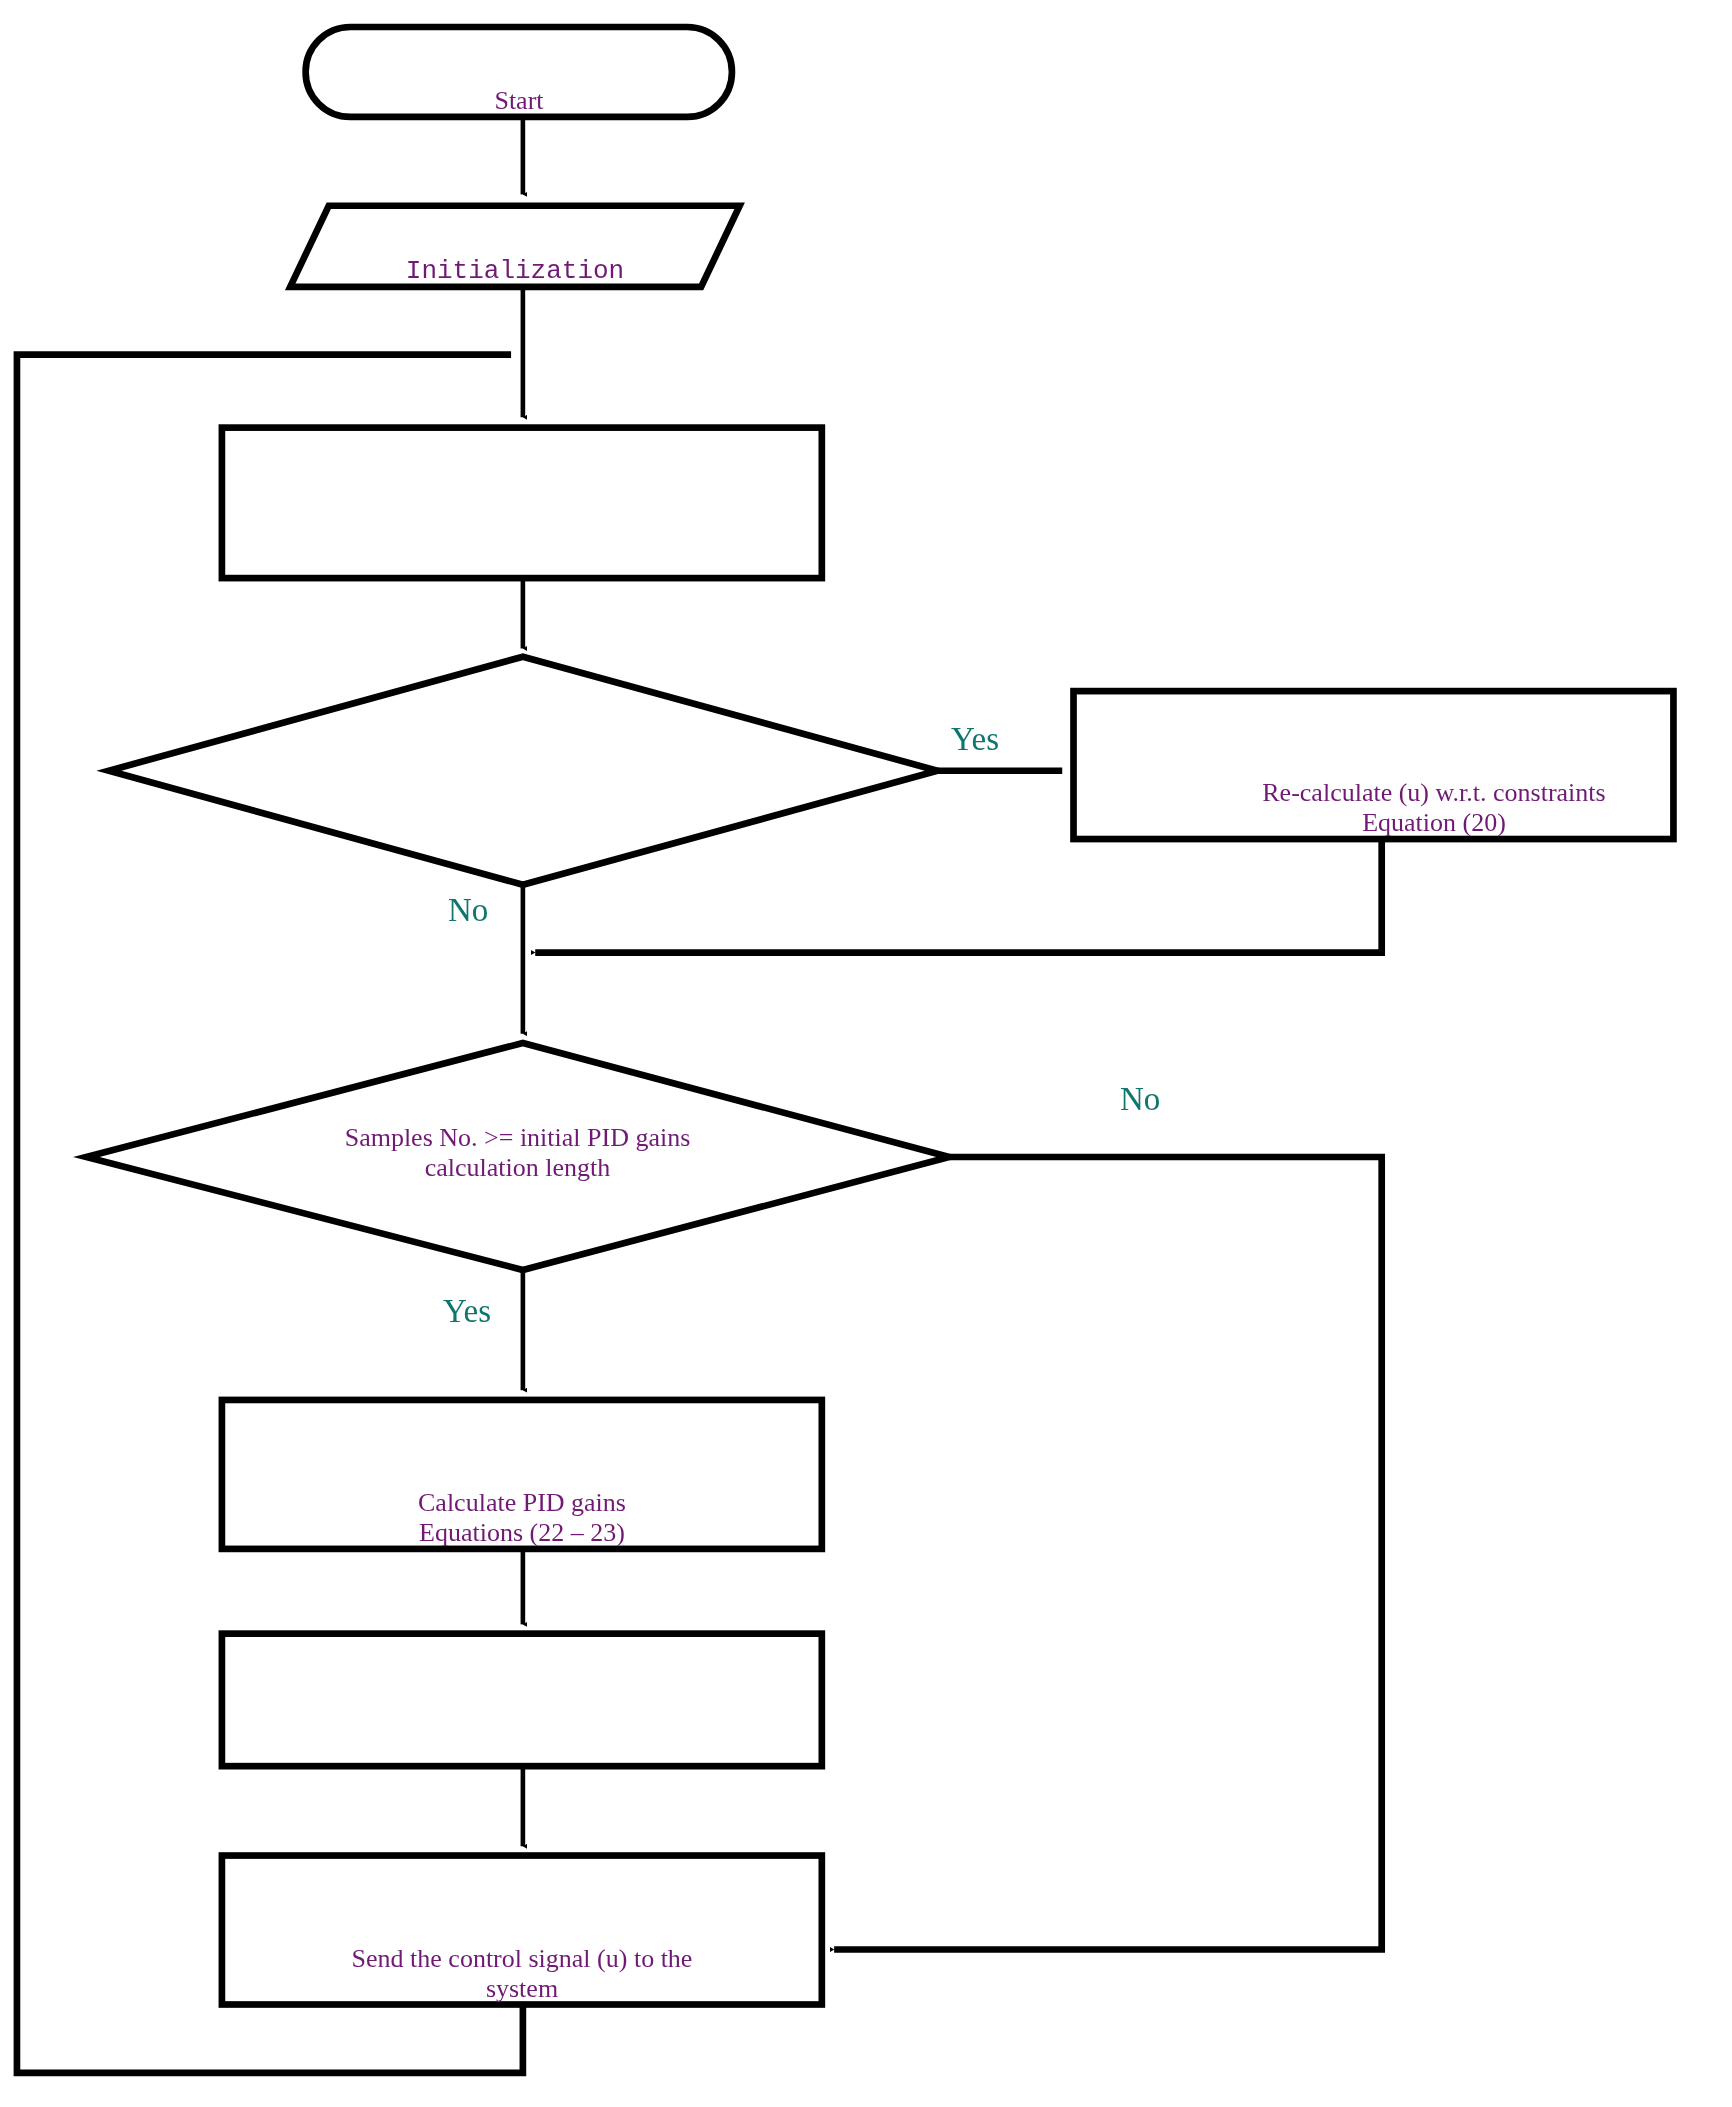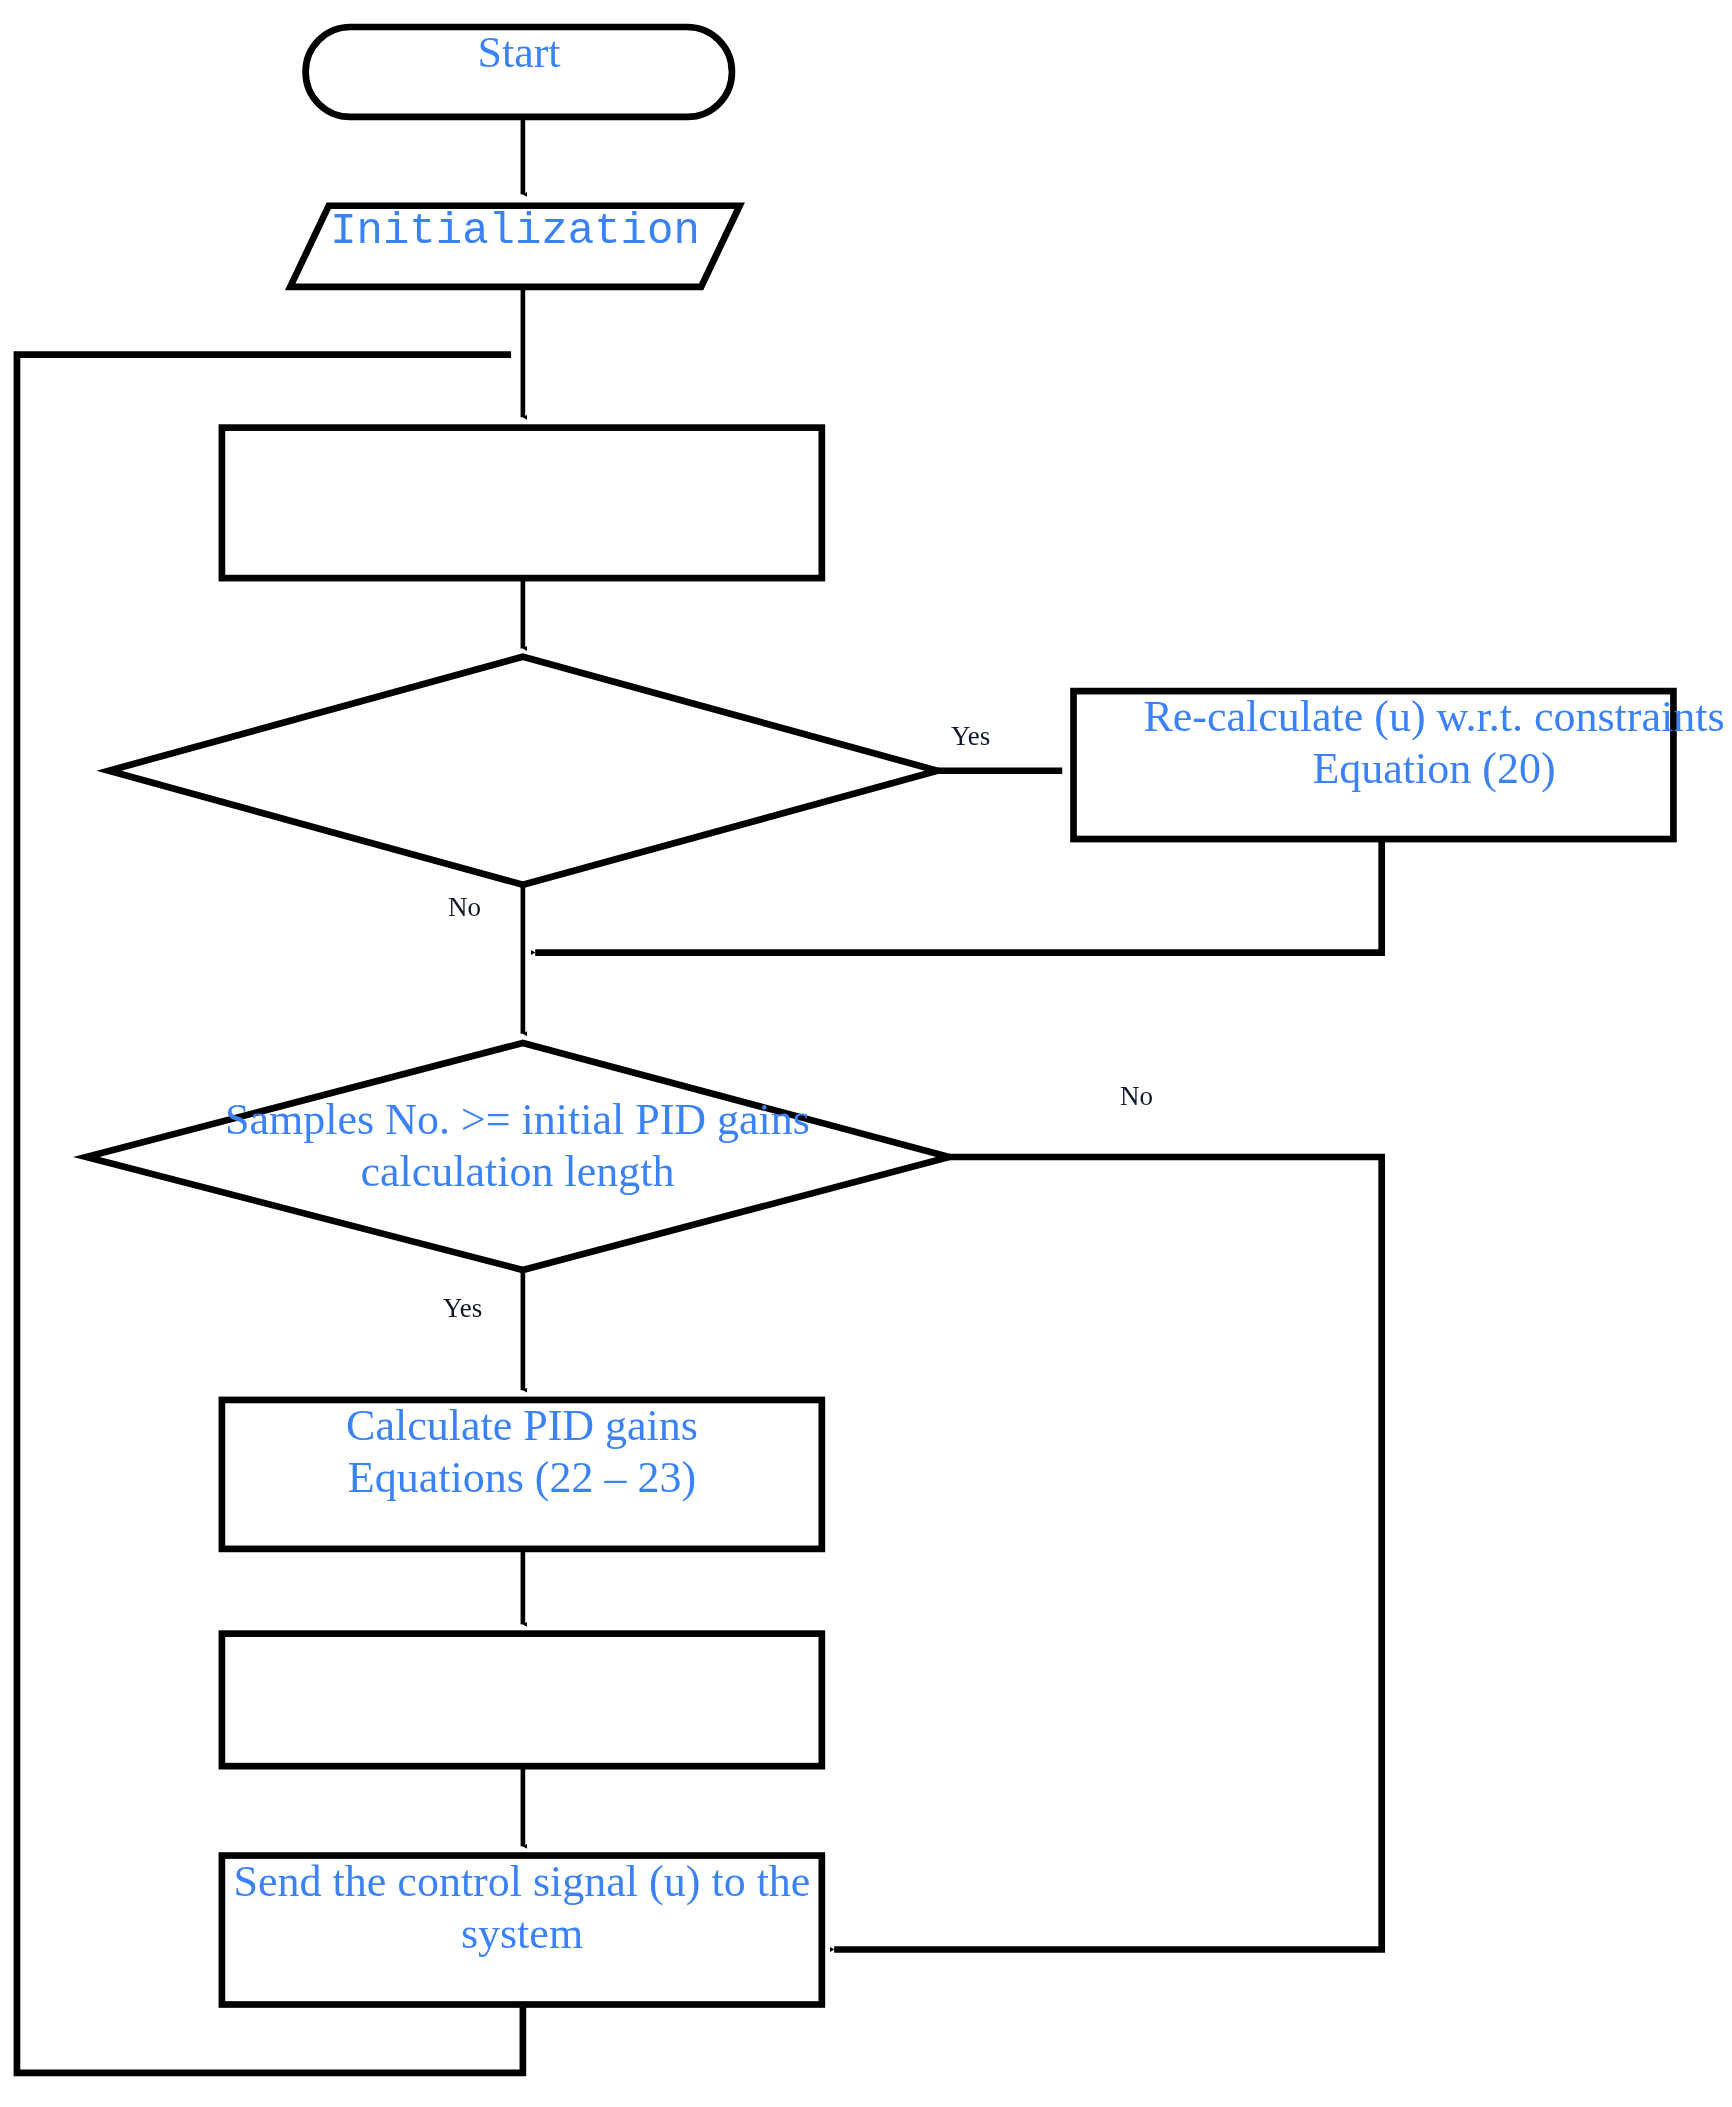--- a/index.html
+++ b/index.html
@@ -23,34 +23,34 @@
     left: 0;
     top: 0;
     width: 1732px;
     height: 2108px;
   }
   .node-label {
     position: absolute;
     display: flex;
     flex-direction: column;
     align-items: center;
-    justify-content: flex-start;
+    justify-content: flex-end;
     text-align: center;
-    color: #3b82f6;
+    color: #701a75;
     font-family: "Liberation Serif", "DejaVu Serif", serif;
-    font-size: 44px;
+    font-size: 26px;
     line-height: 1.18;
     white-space: pre;
     pointer-events: none;
   }
   .edge-label {
     position: absolute;
-    color: #0f172a;
+    color: #0f766e;
     font-family: "Liberation Serif", "DejaVu Serif", serif;
-    font-size: 27px;
+    font-size: 33px;
     line-height: 1;
     white-space: pre;
   }
   .shape-stroke {
     fill: #ffffff;
     stroke: #000000;
   }
   .conn {
     fill: none;
     stroke: #000000;

